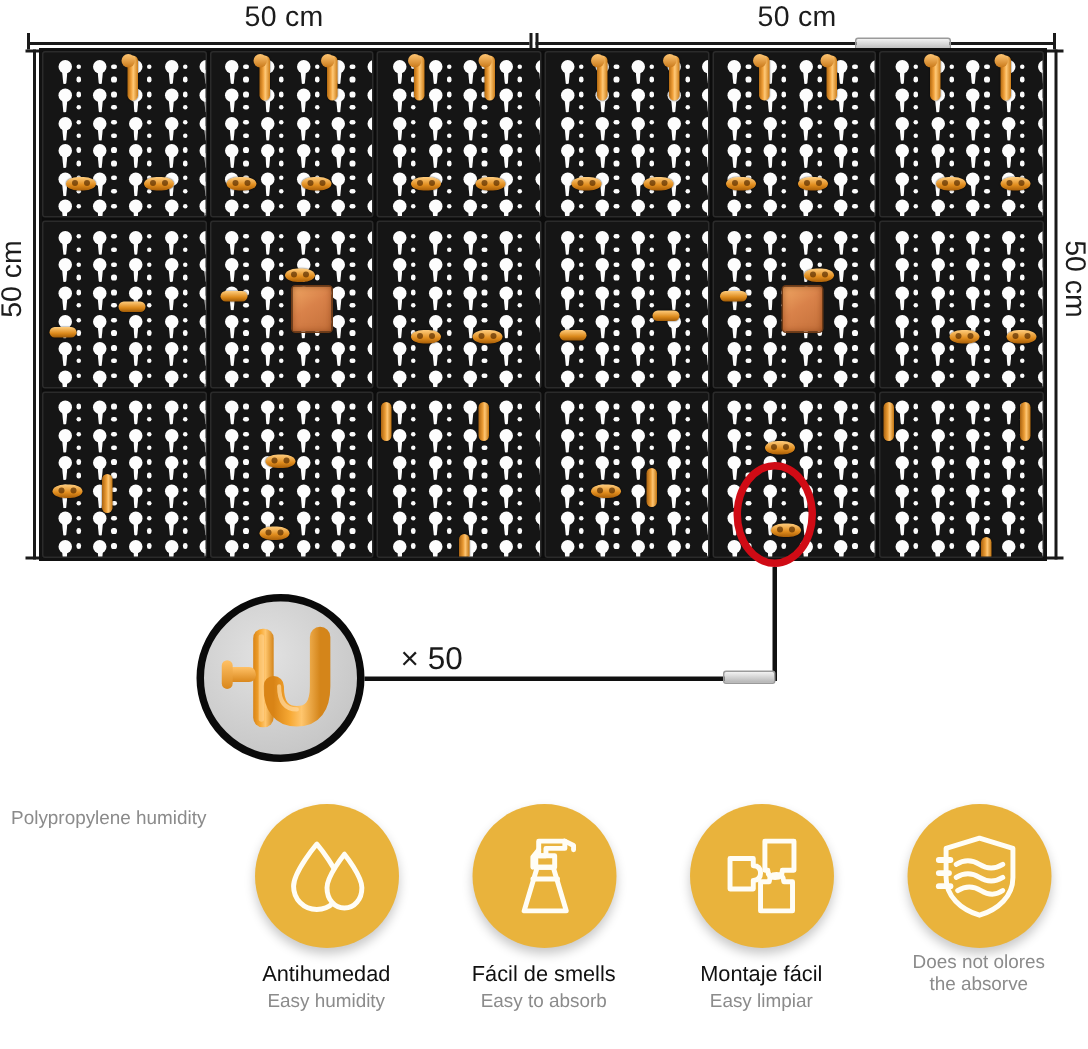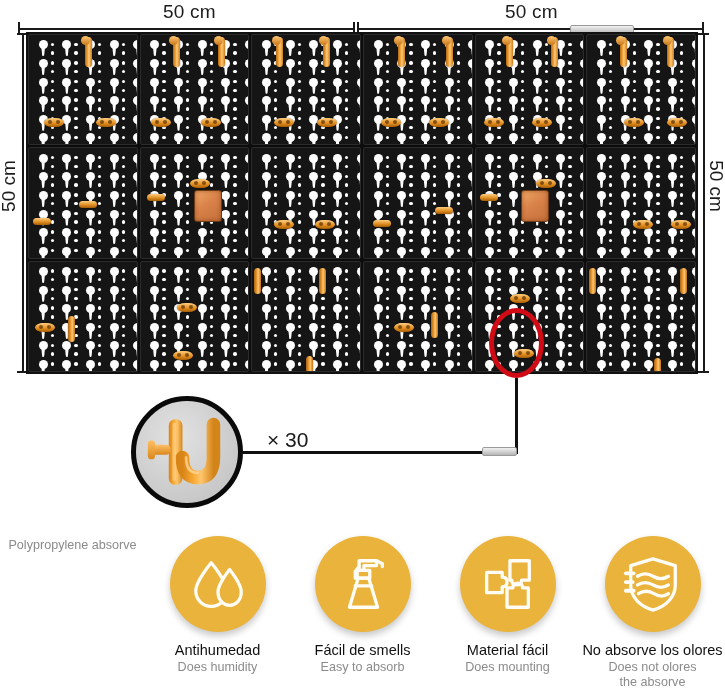--- a/index.html
+++ b/index.html
@@ -1804,35 +1804,35 @@
 
       <rect x="16" y="48" width="22" height="11" rx="5" fill="url(#og2)"></rect>
       <rect x="13" y="43" width="8" height="21" rx="4" fill="url(#og2)"></rect>
 
       <path d="M51 62 Q51 84 68 84 Q85 84 85 62 L85 26" fill="none" stroke="url(#og)" stroke-width="15" stroke-linecap="round"></path>
 
       <path d="M55 62 Q55 79 68 79" fill="none" stroke="#ffd79b" stroke-width="3" stroke-linecap="round" opacity=".75"></path>
       <rect x="40" y="24" width="4" height="64" rx="2" fill="#ffd79b" opacity=".55"></rect>
     </svg>
   </div>
-  <div class="times">× 30</div>
+  <div class="times">× 50</div>
 
   <div class="features" id="features">
       <div class="feature">
-        <div class="f-sub"><span>Polypropylene absorve</span></div>
+        <div class="f-sub"><span>Polypropylene humidity</span></div>
       </div>
       <div class="feature">
         <div class="badge" style="background: rgb(233, 179, 60);">
           <svg xmlns="http://www.w3.org/2000/svg" width="62" height="62" viewBox="0 0 64 64" fill="none" stroke="#fffdf5" stroke-width="3.4" stroke-linecap="round" stroke-linejoin="round">
             <path d="M25 10 C25 10 9 29 9 39 C9 48 16 55 25 55 C34 55 41 48 41 39 C41 29 25 10 25 10 Z"></path>
             <path d="M44 17 C44 17 32 32 32 40 C32 48 37 54 44 54 C51 54 56 48 56 40 C56 32 44 17 44 17 Z" stroke-width="3.4" fill="#e9b33c"></path>
           </svg>
         </div>
         <div class="f-title">Antihumedad</div>
-        <div class="f-sub"><span>Does humidity</span></div>
+        <div class="f-sub"><span>Easy humidity</span></div>
       </div>
       <div class="feature">
         <div class="badge" style="background: rgb(233, 179, 60);">
           <svg xmlns="http://www.w3.org/2000/svg" width="62" height="62" viewBox="0 0 64 64" fill="none" stroke="#fffdf5" stroke-width="3.4" stroke-linecap="round" stroke-linejoin="round">
             <path d="M28 8 L46 8 L46 13 L33 13 L33 18 L28 18 Z"></path>
             <path d="M46 8 L52 11 L52 14"></path>
             <path d="M26 18 L39 18 L39 26 L26 26 Z"></path>
             <path d="M27 26 L18 56 L47 56 L38 26 Z"></path>
             <path d="M24 34 L41 34"></path>
             <path d="M28 14 L24 19 L24 26"></path>
@@ -1842,33 +1842,32 @@
         <div class="f-sub"><span>Easy to absorb</span></div>
       </div>
       <div class="feature">
         <div class="badge" style="background: rgb(233, 179, 60);">
           <svg xmlns="http://www.w3.org/2000/svg" width="62" height="62" viewBox="0 0 64 64" fill="none" stroke="#fffdf5" stroke-width="3.4" stroke-linecap="round" stroke-linejoin="round">
             <path d="M10 20 L26 20 L26 25 Q31 25 31 30 Q31 35 26 35 L26 41 L10 41 Z"></path>
             <path d="M34 8 L54 8 L54 28 L46 28 Q46 33 41 33 Q36 33 36 28 L34 28 Z"></path>
             <path d="M31 36 L37 36 Q37 31 42 31 Q47 31 47 36 L53 36 L53 56 L31 56 Z"></path>
           </svg>
         </div>
-        <div class="f-title">Material fácil</div>
-        <div class="f-sub"><span>Does mounting</span></div>
+        <div class="f-title">Montaje fácil</div>
+        <div class="f-sub"><span>Easy limpiar</span></div>
       </div>
       <div class="feature">
         <div class="badge" style="background: rgb(233, 179, 60);">
           <svg xmlns="http://www.w3.org/2000/svg" width="62" height="62" viewBox="0 0 64 64" fill="none" stroke="#fffdf5" stroke-width="3.4" stroke-linecap="round" stroke-linejoin="round">
             <path d="M32 6 L55 13 L55 33 C55 46 45 55 32 59 C19 55 9 46 9 33 L9 13 Z"></path>
             <path d="M16 24 Q24 19 32 24 T48 24"></path>
             <path d="M16 33 Q24 28 32 33 T48 33"></path>
             <path d="M17 42 Q25 37 33 42 T48 42"></path>
             <path d="M4 21 L12 21" stroke-width="4"></path>
             <path d="M4 30 L11 30" stroke-width="4"></path>
             <path d="M4 39 L12 39" stroke-width="4"></path>
           </svg>
         </div>
-        <div class="f-title">No absorve los olores</div>
         <div class="f-sub"><span>Does not olores</span><span class="l2">the absorve</span></div>
       </div>
     </div>
 
 </div>
 
 </body></html>

